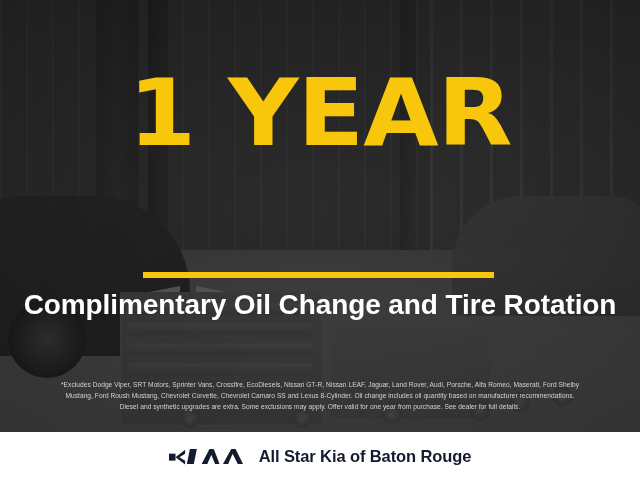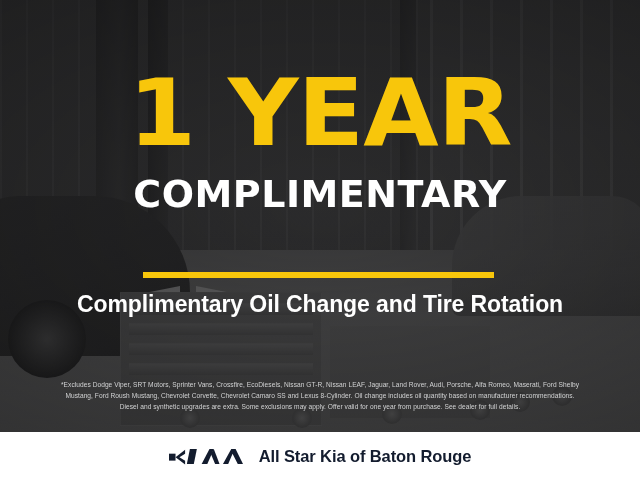--- a/index.html
+++ b/index.html
@@ -181,21 +181,21 @@
     height: 6px;
     background: #f8c60b;
   }
 
   .offer {
     position: absolute;
     left: 0; right: 0; top: 290px;
     color: #ffffff;
     font-family: "Liberation Sans", sans-serif;
     font-weight: bold;
-    font-size: 23px;
+    font-size: 28px;
     line-height: 29px;
     letter-spacing: -0.1px;
   }
   .offer .l2 { display: block; }
 
   .disclaimer {
     position: absolute;
     left: 14px;
     right: 14px;
     top: 379px;
@@ -268,21 +268,20 @@
       <div class="caster" style="left:552px;top:386px"></div>
     </div>
 
     <div class="vignette"></div>
 
     <div class="copy">
 
       <div class="headline-year">1 YEAR</div>
 
       <div class="headline-sub">
-        <span class="l1">COMPLIMENTARY</span>
       </div>
 
       <div class="rule"></div>
 
       <div class="offer">
         <span class="l1">Complimentary Oil Change and Tire Rotation</span>
       </div>
 
       <div class="disclaimer">
         <span>*Excludes Dodge Viper, SRT Motors, Sprinter Vans, Crossfire, EcoDiesels, Nissan GT-R, Nissan LEAF, Jaguar, Land Rover, Audi, Porsche, Alfa Romeo, Maserati, Ford Shelby</span>

